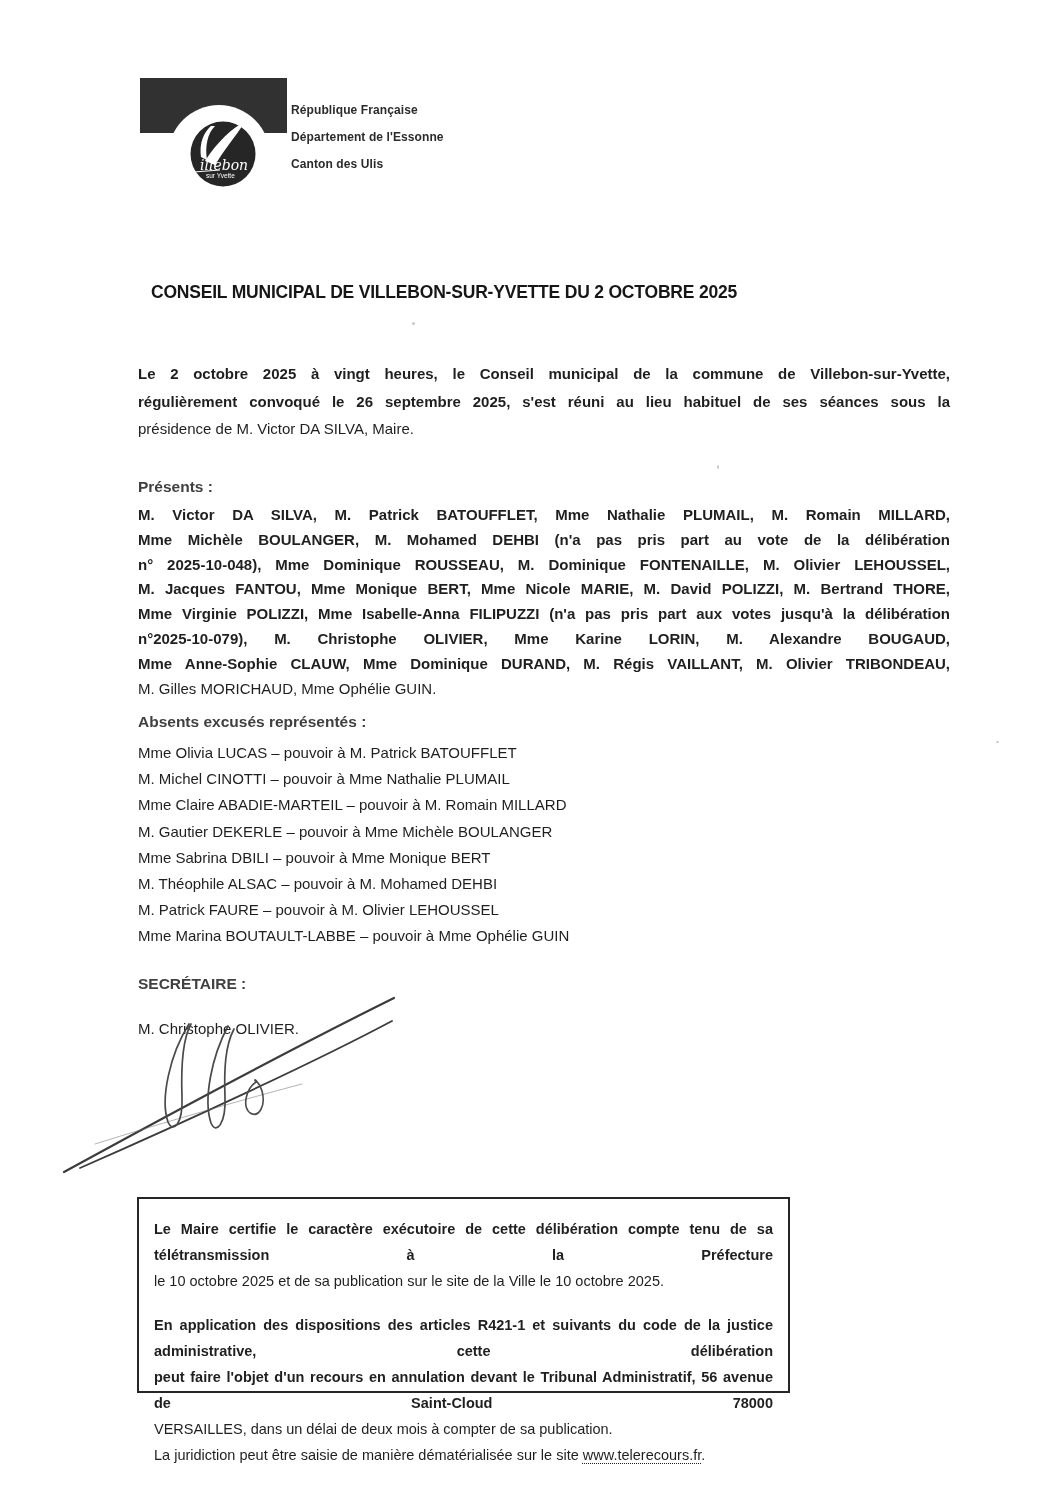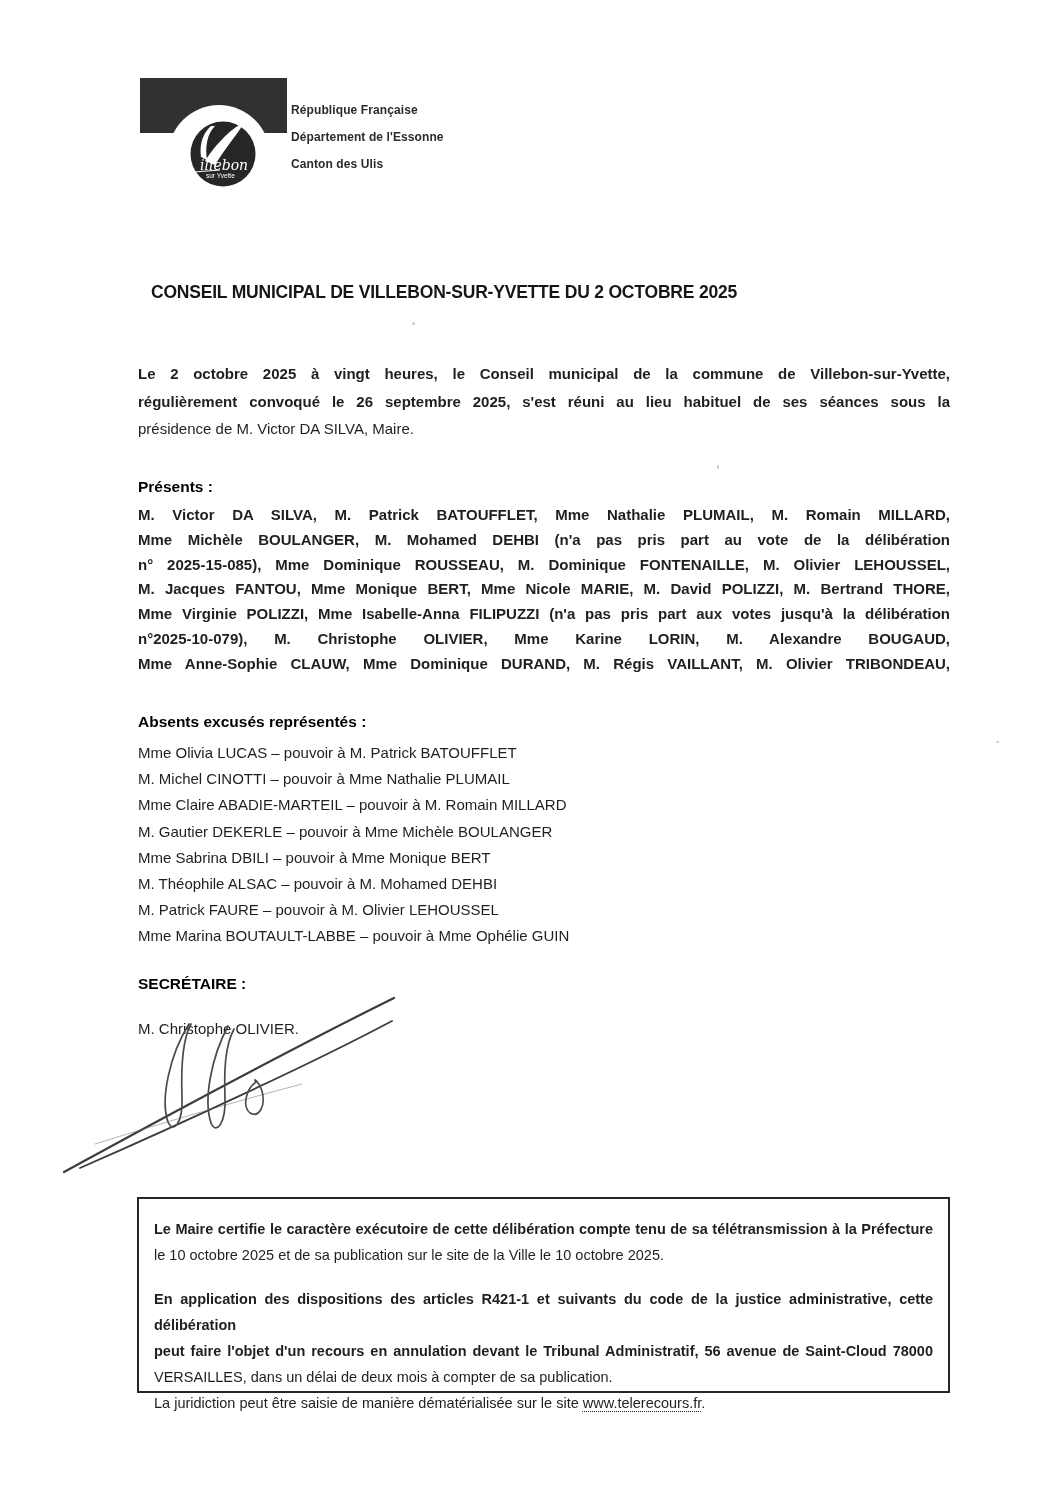--- a/index.html
+++ b/index.html
@@ -10,30 +10,30 @@
   }
   
   .logo-svg{position:absolute;left:140px;top:76px;}
   .region-text{position:absolute;left:291px;top:97px;font-size:12px;font-weight:bold;
     line-height:13px;color:#2b2b2b;letter-spacing:.1px;}
   
   .doc-title{position:absolute;left:0;top:282px;width:888px;text-align:center;
     font-size:17.5px;font-weight:bold;letter-spacing:-.2px;color:#161616;}
   
   .block{position:absolute;left:138px;width:812px;font-size:15px;}
-  .heading{position:absolute;left:138px;font-size:15.5px;font-weight:bold;color:#000000;}
+  .heading{position:absolute;left:138px;font-size:15.5px;font-weight:bold;color:#404040;}
   .line{line-height:27px;white-space:nowrap;}
   .just{text-align:justify;text-align-last:justify;white-space:normal;font-weight:bold;}
   .intro-block .line{line-height:27.5px;}
   .presents-block .line{line-height:24.8px;}
   .absents-block .line{line-height:26.2px;}
   .sec-name{position:absolute;left:138px;top:1001px;font-size:15px;margin-top:19px;}
   .signature-svg{position:absolute;left:50px;top:984px;}
   
-  .footer-box{position:absolute;left:137px;top:1197px;width:813px;height:196px;
+  .footer-box{position:absolute;left:137px;top:1197px;width:653px;height:196px;
     box-sizing:border-box;border:2px solid #262626;padding:17px 15px 0 15px;
     font-size:14.5px;}
   .footer-box .line{line-height:26px;}
   .fspacer{height:18px;}
   .link-line{line-height:26px;white-space:nowrap;}
   .tele-link{color:#1f1f1f;text-decoration:underline;text-underline-offset:3px;
     text-decoration-thickness:1px;text-decoration-style:dotted;cursor:pointer;}
   
   .speck{position:absolute;background:#9a9a9a;border-radius:50%;opacity:.55;}
 </style>
@@ -65,25 +65,26 @@
   <div class="block intro-block" style="top:360px;">
       <div class="line just">Le 2 octobre 2025 à vingt heures, le Conseil municipal de la commune de Villebon-sur-Yvette,</div>
       <div class="line just">régulièrement convoqué le 26 septembre 2025, s'est réuni au lieu habituel de ses séances sous la</div>
       <div class="line">présidence de M. Victor DA SILVA, Maire.</div>
     </div>
 
   <div class="heading" style="top:478px;">Présents :</div>
   <div class="block presents-block" style="top:503px;">
       <div class="line just">M. Victor DA SILVA, M. Patrick BATOUFFLET, Mme Nathalie PLUMAIL, M. Romain MILLARD,</div>
       <div class="line just">Mme Michèle BOULANGER, M. Mohamed DEHBI (n'a pas pris part au vote de la délibération</div>
-      <div class="line just">n° 2025-15-085), Mme Dominique ROUSSEAU, M. Dominique FONTENAILLE, M. Olivier LEHOUSSEL,</div>
+      <div class="line just">n° 2025-10-048), Mme Dominique ROUSSEAU, M. Dominique FONTENAILLE, M. Olivier LEHOUSSEL,</div>
       <div class="line just">M. Jacques FANTOU, Mme Monique BERT, Mme Nicole MARIE, M. David POLIZZI, M. Bertrand THORE,</div>
       <div class="line just">Mme Virginie POLIZZI, Mme Isabelle-Anna FILIPUZZI (n'a pas pris part aux votes jusqu'à la délibération</div>
       <div class="line just">n°2025-10-079), M. Christophe OLIVIER, Mme Karine LORIN, M. Alexandre BOUGAUD,</div>
       <div class="line just">Mme Anne-Sophie CLAUW, Mme Dominique DURAND, M. Régis VAILLANT, M. Olivier TRIBONDEAU,</div>
+      <div class="line">M. Gilles MORICHAUD, Mme Ophélie GUIN.</div>
     </div>
 
   <div class="heading" style="top:713px;">Absents excusés représentés :</div>
   <div class="block absents-block" style="top:740px;">
       <div class="line">Mme Olivia LUCAS – pouvoir à M. Patrick BATOUFFLET</div>
       <div class="line">M. Michel CINOTTI – pouvoir à Mme Nathalie PLUMAIL</div>
       <div class="line">Mme Claire ABADIE-MARTEIL – pouvoir à M. Romain MILLARD</div>
       <div class="line">M. Gautier DEKERLE – pouvoir à Mme Michèle BOULANGER</div>
       <div class="line">Mme Sabrina DBILI – pouvoir à Mme Monique BERT</div>
       <div class="line">M. Théophile ALSAC – pouvoir à M. Mohamed DEHBI</div>

